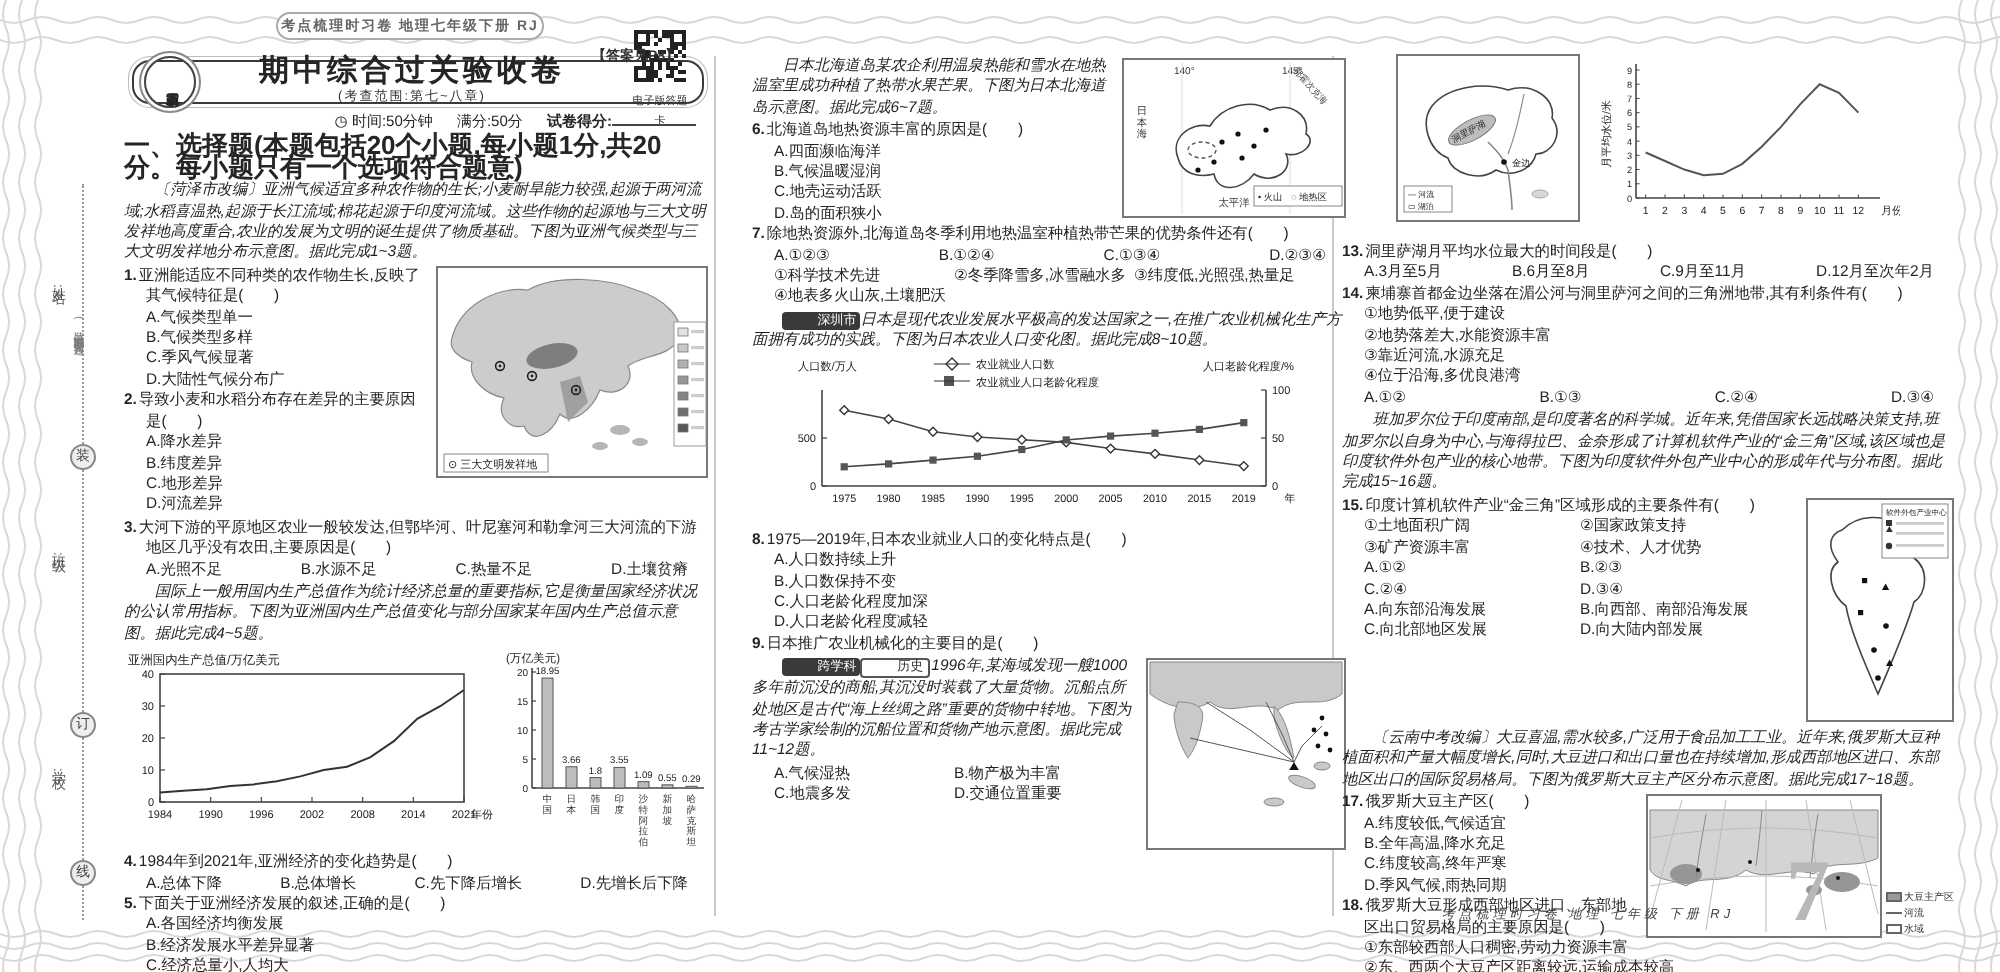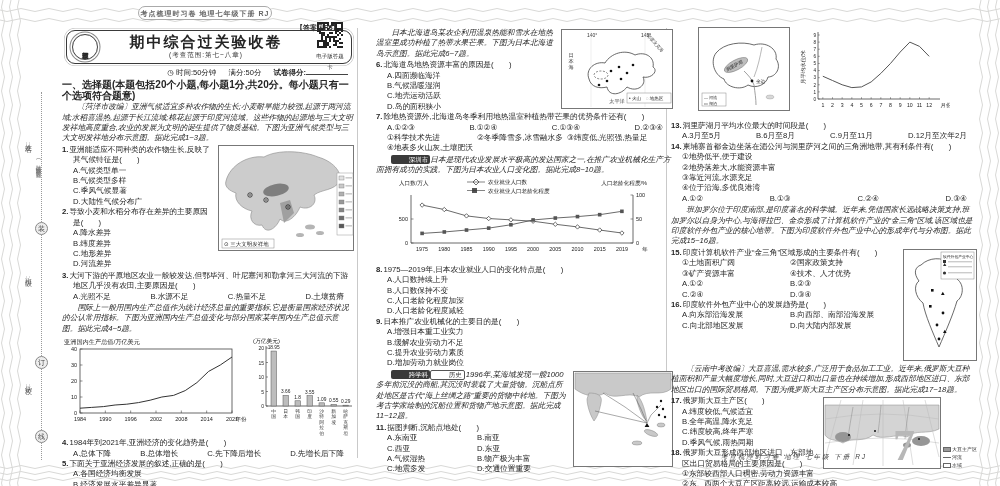--- a/index.html
+++ b/index.html
@@ -21,33 +21,33 @@
 .seal{position:absolute;left:35px;width:13px;height:13px;border:1px solid #888;border-radius:50%;
   background:#eee;font-size:7px;line-height:12px;text-align:center;color:#444;z-index:2}
 
 .vrule{position:absolute;top:28px;bottom:28px;width:1px;background:#c9c9c9}
 
 .col{position:absolute;font-size:7.7px;line-height:10.4px}
 #col1{left:62px;top:24px;width:292px}
 #col2{left:376px;top:27px;width:297px}
 #col3{left:671px;top:27px;width:306px}
 
-#hdrbox{height:34px;border:1.5px solid #3a3a3a;border-radius:9px;display:flex;align-items:center;
+#hdrbox{height:22px;border:1.5px solid #3a3a3a;border-radius:9px;display:flex;align-items:center;
   padding:2px 5px;margin:6px 2px 2px 4px;background:#fff;box-shadow:0 0 0 1.5px #fff,0 0 0 2px #bbb}
 #logo{width:26px;height:26px;min-width:26px;border:1px solid #444;border-radius:50%;
   box-shadow:0 0 0 1.5px #fff,0 0 0 2.5px #888;display:flex;align-items:center;justify-content:center}
 #logo span{writing-mode:vertical-rl;font-size:6.5px;font-weight:bold;letter-spacing:0}
 #ttl{flex:1;text-align:center}
 #ttl h1{font-size:15px;font-weight:bold;letter-spacing:2px;line-height:16px}
 #ttl .scope{font-size:6.5px;color:#333;letter-spacing:1px}
 #qrwrap{width:32px;min-width:32px;text-align:center;font-size:5.5px;color:#333}
 #meta{text-align:right;margin:3px 6px 2px 0;font-size:7.5px}
 #meta .gap{display:inline-block;width:10px}
 .scoreline{display:inline-block;width:42px;border-bottom:1px solid #444;height:8px}
-#sec{font-weight:bold;font-size:10px;margin:2px 0 1px 0}
+#sec{font-weight:bold;font-size:13px;margin:2px 0 1px 0}
 
 p.intro{font-style:italic;text-indent:2em;margin:1px 0;color:#1f1f1f}
 .tagd{display:inline-block;background:#3a3a3a;color:#fff;font-style:normal;font-size:6.5px;
   border-radius:2px;padding:0 2px;line-height:9px}
 .tago{display:inline-block;border:1px solid #555;color:#333;font-style:normal;font-size:6.5px;
   border-radius:2px;padding:0 2px;line-height:8px;margin-right:1px}
 .q{margin:0}
 .stem{padding-left:11px}
 .qn{font-weight:bold;margin-left:-11px;padding-right:1px}
 .opts{padding-left:11px}
@@ -493,26 +493,20 @@
     <div class="stem"><span class="qn">8.</span><span>1975—2019年,日本农业就业人口的变化特点是(　　)</span></div>
     <div class="opts gc2">
         <span class="opt">A.人口数持续上升</span>
         <span class="opt">B.人口数保持不变</span>
         <span class="opt">C.人口老龄化程度加深</span>
         <span class="opt">D.人口老龄化程度减轻</span>
       </div>
   </div>
   <div class="q">
     <div class="stem"><span class="qn">9.</span><span>日本推广农业机械化的主要目的是(　　)</span></div>
-    <div class="opts gc2">
-        <span class="opt">A.增强日本重工业实力</span>
-        <span class="opt">B.缓解农业劳动力不足</span>
-        <span class="opt">C.提升农业劳动力素质</span>
-        <span class="opt">D.增加劳动力就业岗位</span>
-      </div>
   </div>
 
   <div class="blk">
     <svg class="fright" id="m-ship" width="100" height="96" viewBox="0 0 100 96">
       <rect x="0.5" y="0.5" width="99" height="95" fill="#fff" stroke="#777"></rect>
       <path d="M2,2 H98 V18 C88,26 76,18 66,26 C54,20 42,30 32,22 C22,28 10,24 2,18 Z" fill="#c9c9c9" stroke="#888" stroke-width="0.5"></path>
       <path d="M16,22 C24,22 30,24 28,32 C26,42 24,46 21,50 C17,44 14,34 14,28 Z" fill="#c9c9c9" stroke="#888" stroke-width="0.5"></path>
       <path d="M64,24 C70,30 72,40 74,50 C70,48 66,38 64,30 Z" fill="#c9c9c9" stroke="#888" stroke-width="0.5"></path>
       <ellipse cx="78" cy="62" rx="7" ry="2.6" fill="#c9c9c9" stroke="#888" stroke-width="0.5" transform="rotate(20 78 62)"></ellipse>
       <ellipse cx="88" cy="54" rx="4" ry="2" fill="#c9c9c9" stroke="#888" stroke-width="0.5"></ellipse>
@@ -522,24 +516,20 @@
       <polyline points="60,22 68,38 74,52" fill="none" stroke="#555" stroke-width="0.5"></polyline>
       <polyline points="88,34 78,44 74,52" fill="none" stroke="#555" stroke-width="0.5"></polyline>
       <circle cx="88" cy="30" r="1.2" fill="#111"></circle>
         <circle cx="90" cy="38" r="1.2" fill="#111"></circle>
         <circle cx="86" cy="44" r="1.2" fill="#111"></circle>
         <circle cx="92" cy="46" r="1.2" fill="#111"></circle>
         <circle cx="84" cy="36" r="1.2" fill="#111"></circle>
       <path d="M74,52 l2.4,4 h-4.8 Z" fill="#111"></path>
     </svg>
     <p class="intro"><span class="tagd">跨学科</span><span class="tago">历史</span><span>1996年,某海域发现一艘1000多年前沉没的商船,其沉没时装载了大量货物。沉船点所处地区是古代“海上丝绸之路”重要的货物中转地。下图为考古学家绘制的沉船位置和货物产地示意图。据此完成11~12题。</span></p>
-    <div class="q">
-      <div class="stem"><span class="qn">11.</span><span>据图判断,沉船点地处(　　)</span></div>
-      <div class="opts ow86"><span class="opt">A.东南亚</span><span class="opt">B.南亚</span><span class="opt">C.西亚</span><span class="opt">D.东亚</span></div>
-    </div>
     <div class="q">
       <div class="opts ow86"><span class="opt">A.气候湿热</span><span class="opt">B.物产极为丰富</span><span class="opt">C.地震多发</span><span class="opt">D.交通位置重要</span></div>
     </div>
   </div>
 
 </div>
 
 <div id="col3" class="col">
   <div class="figrow">
     <svg id="m-camb" width="92" height="84" viewBox="0 0 92 84">
@@ -655,21 +645,20 @@
       <circle cx="34" cy="76" r="1.4" fill="#111"></circle>
       <path d="M40,84 l1.8,-3.2 l1.8,3.2 Z" fill="#111"></path>
       <circle cx="36" cy="90" r="1.4" fill="#111"></circle>
     </svg>
     <div class="q">
       <div class="stem"><span class="qn">15.</span><span>印度计算机软件产业“金三角”区域形成的主要条件有(　　)</span></div>
       <div class="opts ow104"><span class="opt">①土地面积广阔</span><span class="opt">②国家政策支持</span><span class="opt">③矿产资源丰富</span><span class="opt">④技术、人才优势</span></div>
       <div class="opts ow104"><span class="opt">A.①②</span><span class="opt">B.②③</span><span class="opt">C.②④</span><span class="opt">D.③④</span></div>
     </div>
     <div class="q">
-      <div class="stem"><span class="qn">16.</span><span>印度软件外包产业中心的发展趋势是(　　)</span></div>
       <div class="opts ow104"><span class="opt">A.向东部沿海发展</span><span class="opt">B.向西部、南部沿海发展</span><span class="opt">C.向北部地区发展</span><span class="opt">D.向大陆内部发展</span></div>
     </div>
   </div>
 
   <p class="intro">〔云南中考改编〕大豆喜温,需水较多,广泛用于食品加工工业。近年来,俄罗斯大豆种植面积和产量大幅度增长,同时,大豆进口和出口量也在持续增加,形成西部地区进口、东部地区出口的国际贸易格局。下图为俄罗斯大豆主产区分布示意图。据此完成17~18题。</p>
 
   <div class="blk">
     <div id="rusfig">
       <svg id="m-rus" width="118" height="72" viewBox="0 0 118 72">
         <rect x="0.5" y="0.5" width="117" height="71" fill="#fff" stroke="#777"></rect>

